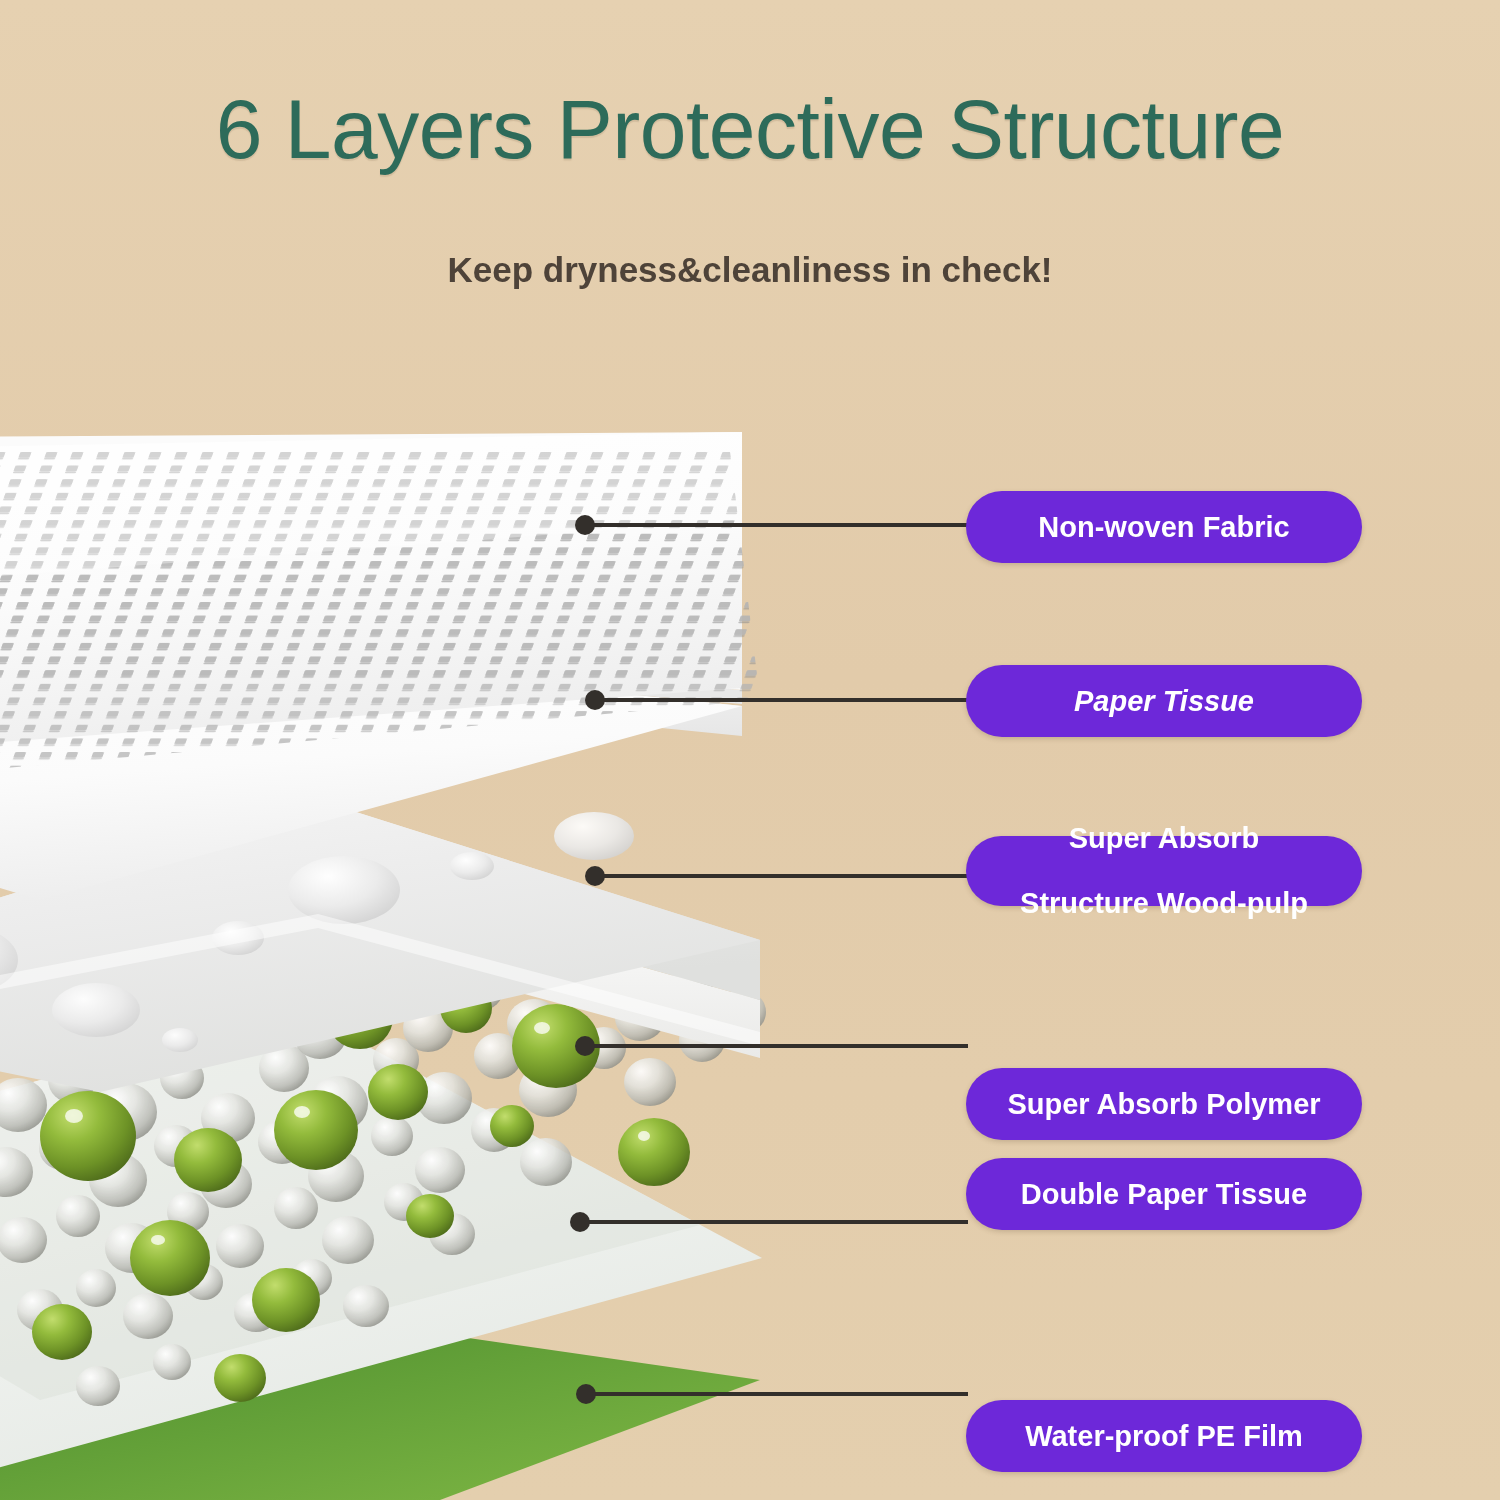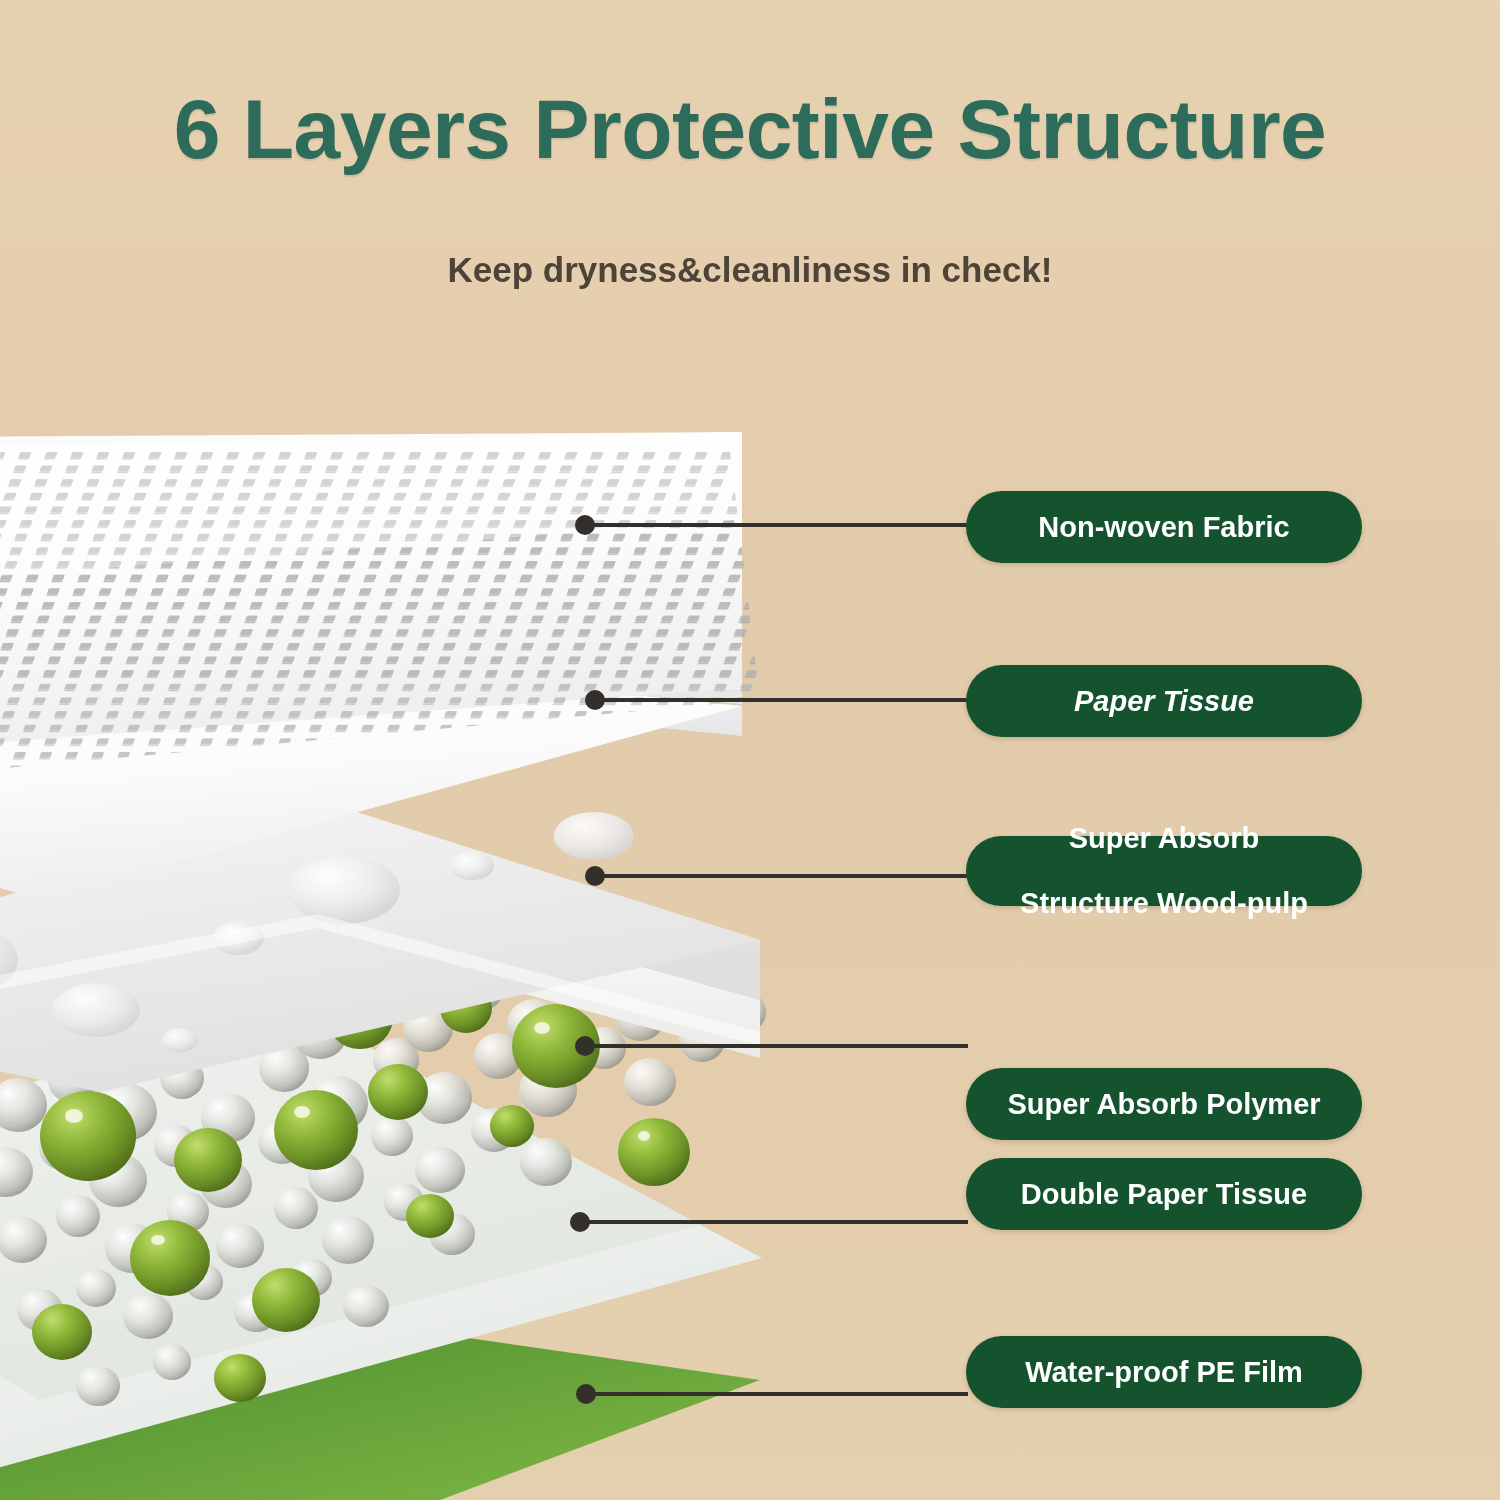--- a/index.html
+++ b/index.html
@@ -32,21 +32,21 @@
     text-align: center;
     z-index: 40;
     pointer-events: none;
   }
   .title {
     margin: 0;
     padding: 88px 150px 0 150px;
     color: #2d6b5a;
     font-size: 84px;
     line-height: 0.98;
-    font-weight: 700;
+    font-weight: 400;
     letter-spacing: -0.5px;
     text-shadow: 0 2px 1px rgba(120,100,70,0.18);
   }
   .subtitle {
     margin: 0;
     padding: 30px 130px 0 130px;
     color: #4e4339;
     font-size: 35px;
     line-height: 1.32;
     font-weight: 700;
@@ -74,21 +74,21 @@
     position: absolute;
     left: 0; top: 0;
     width: 1500px; height: 1500px;
     z-index: 35;
   }
   .pill {
     position: absolute;
     left: 966px;
     width: 396px;
     box-sizing: border-box;
-    background: #14532d;
+    background: #6d28d9;
     border-radius: 60px;
     color: #ffffff;
     font-size: 29px;
     font-weight: 700;
     line-height: 1.12;
     display: flex;
     align-items: center;
     justify-content: center;
     text-align: center;
     padding: 0 18px;
@@ -97,21 +97,21 @@
   }
   .pill.single { height: 72px; }
   .pill.double { height: 70px; }
   .pill span { display: block; }
 
   .pill.p1 { top: 491px; }
   .pill.p2 { top: 665px; font-style: italic; }
   .pill.p3 { top: 836px; }
   .pill.p4 { top: 1068px; }
   .pill.p5 { top: 1158px; }
-  .pill.p6 { top: 1336px; }
+  .pill.p6 { top: 1400px; }
 </style>
 </head>
 <body>
 
 <div id="poster">
 
   <div class="bg-wash"></div>
 
   <div class="header">
     <h1 class="title">6 Layers Protective Structure</h1>

